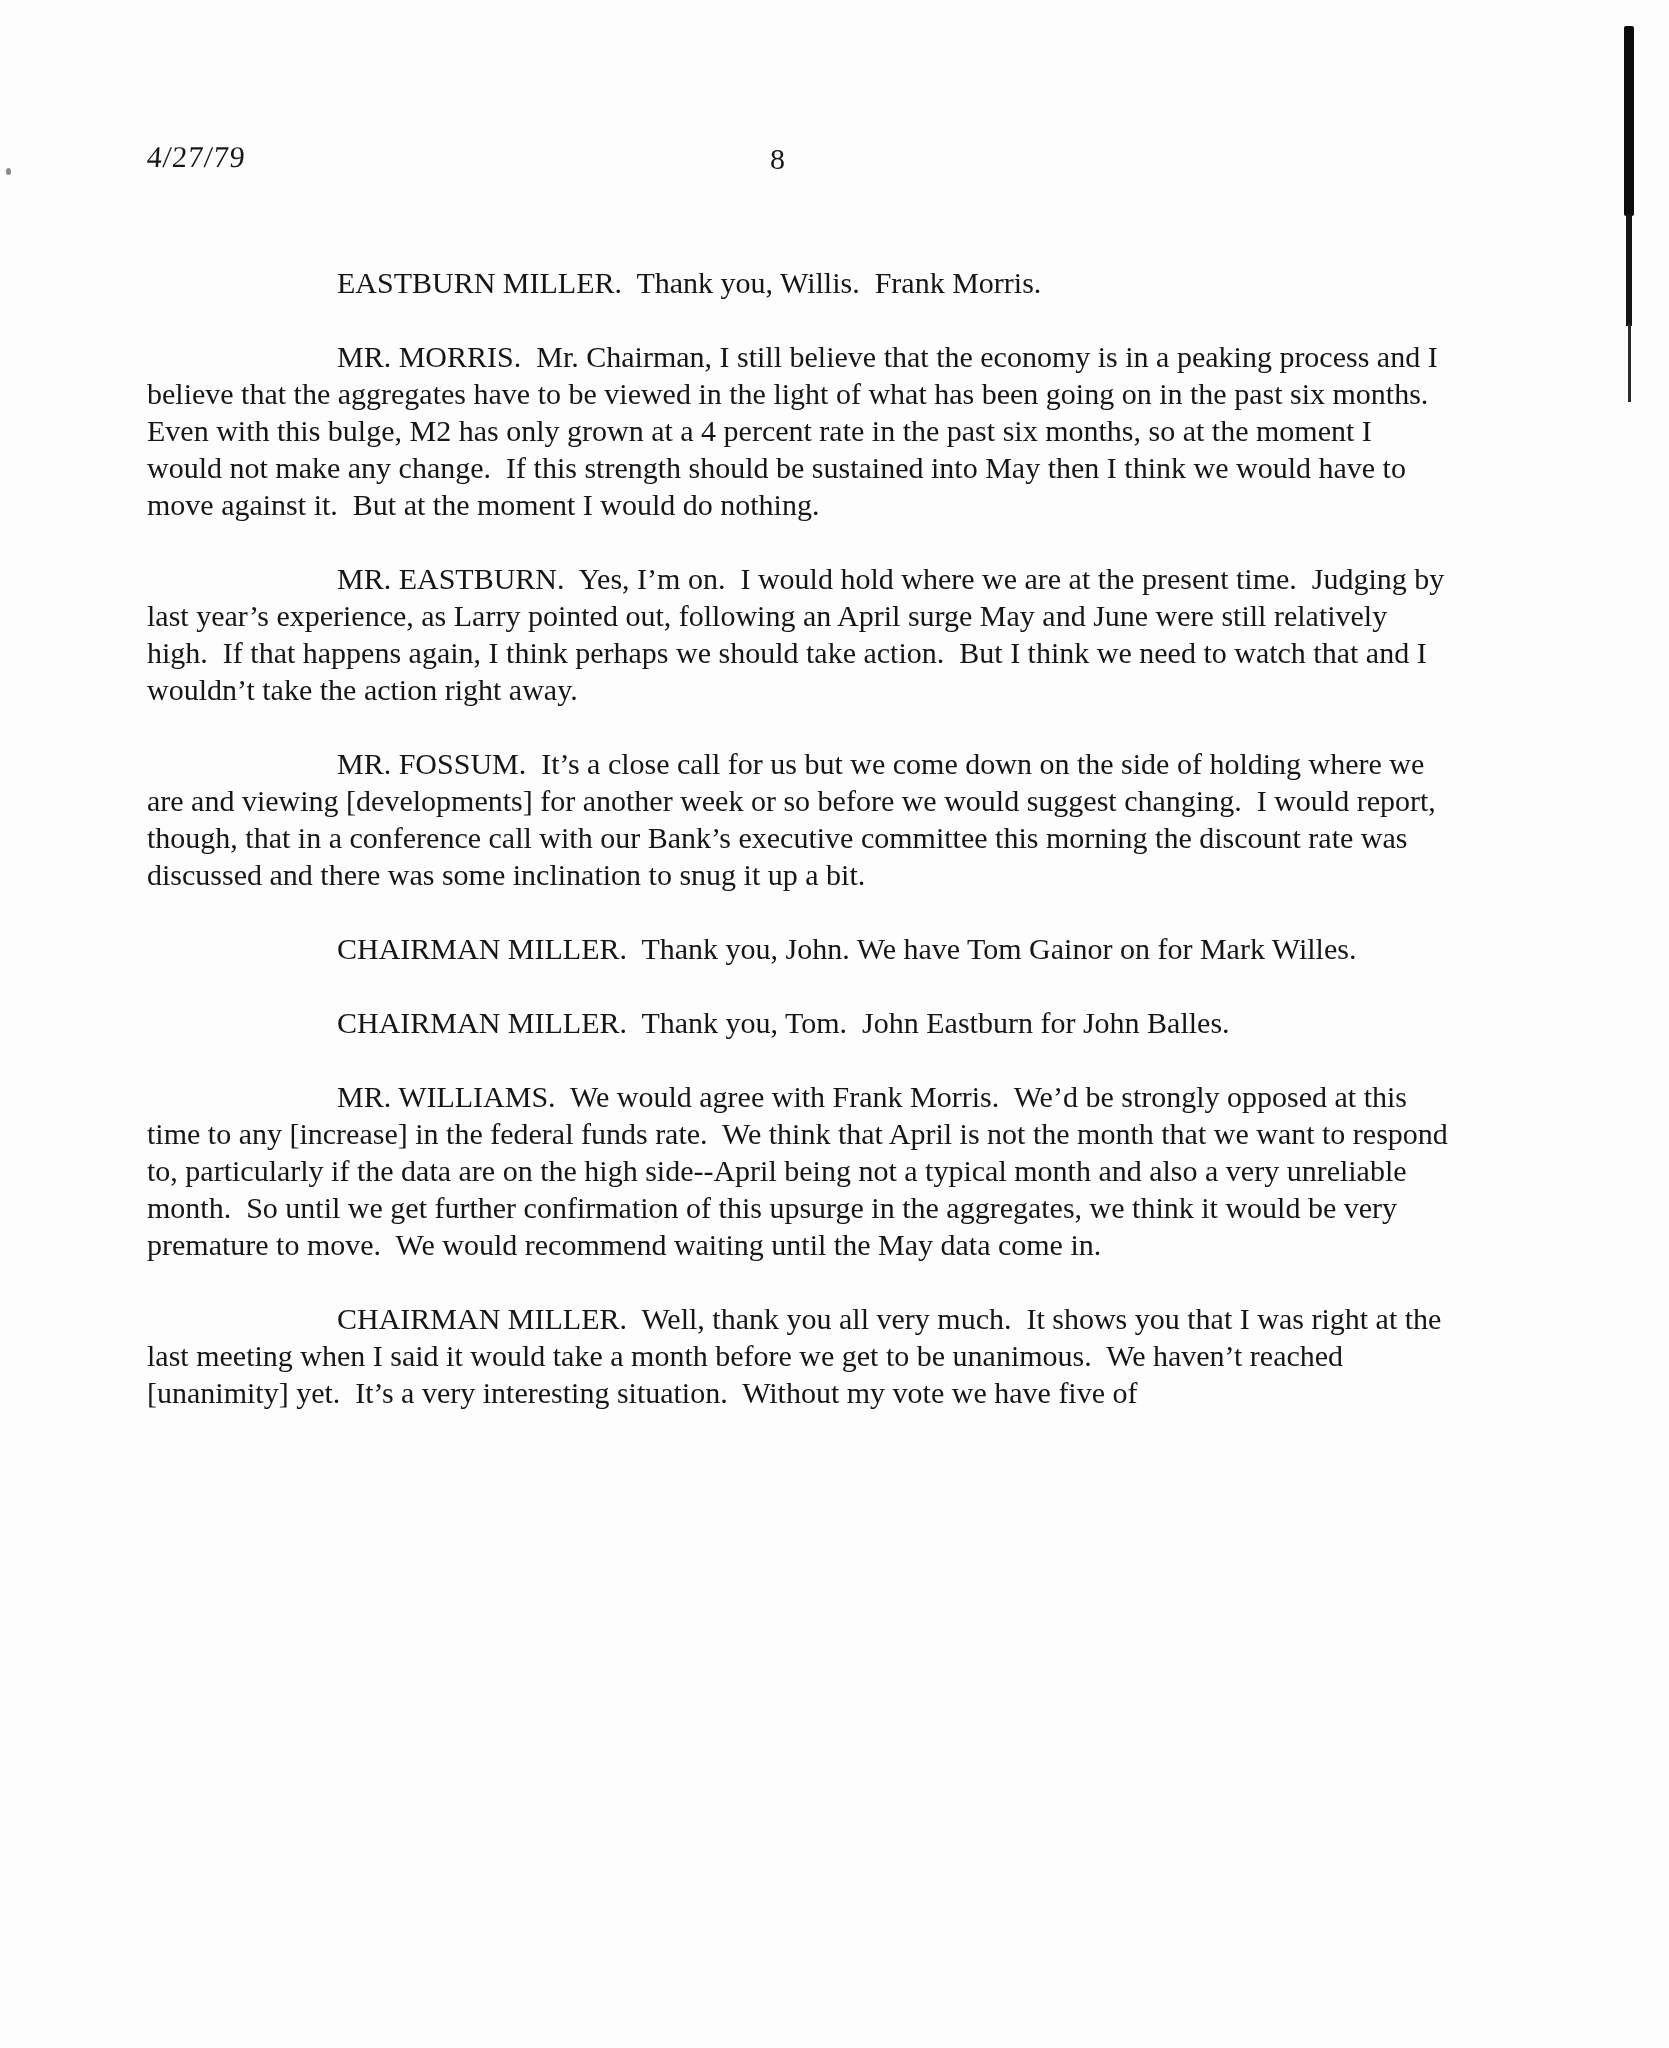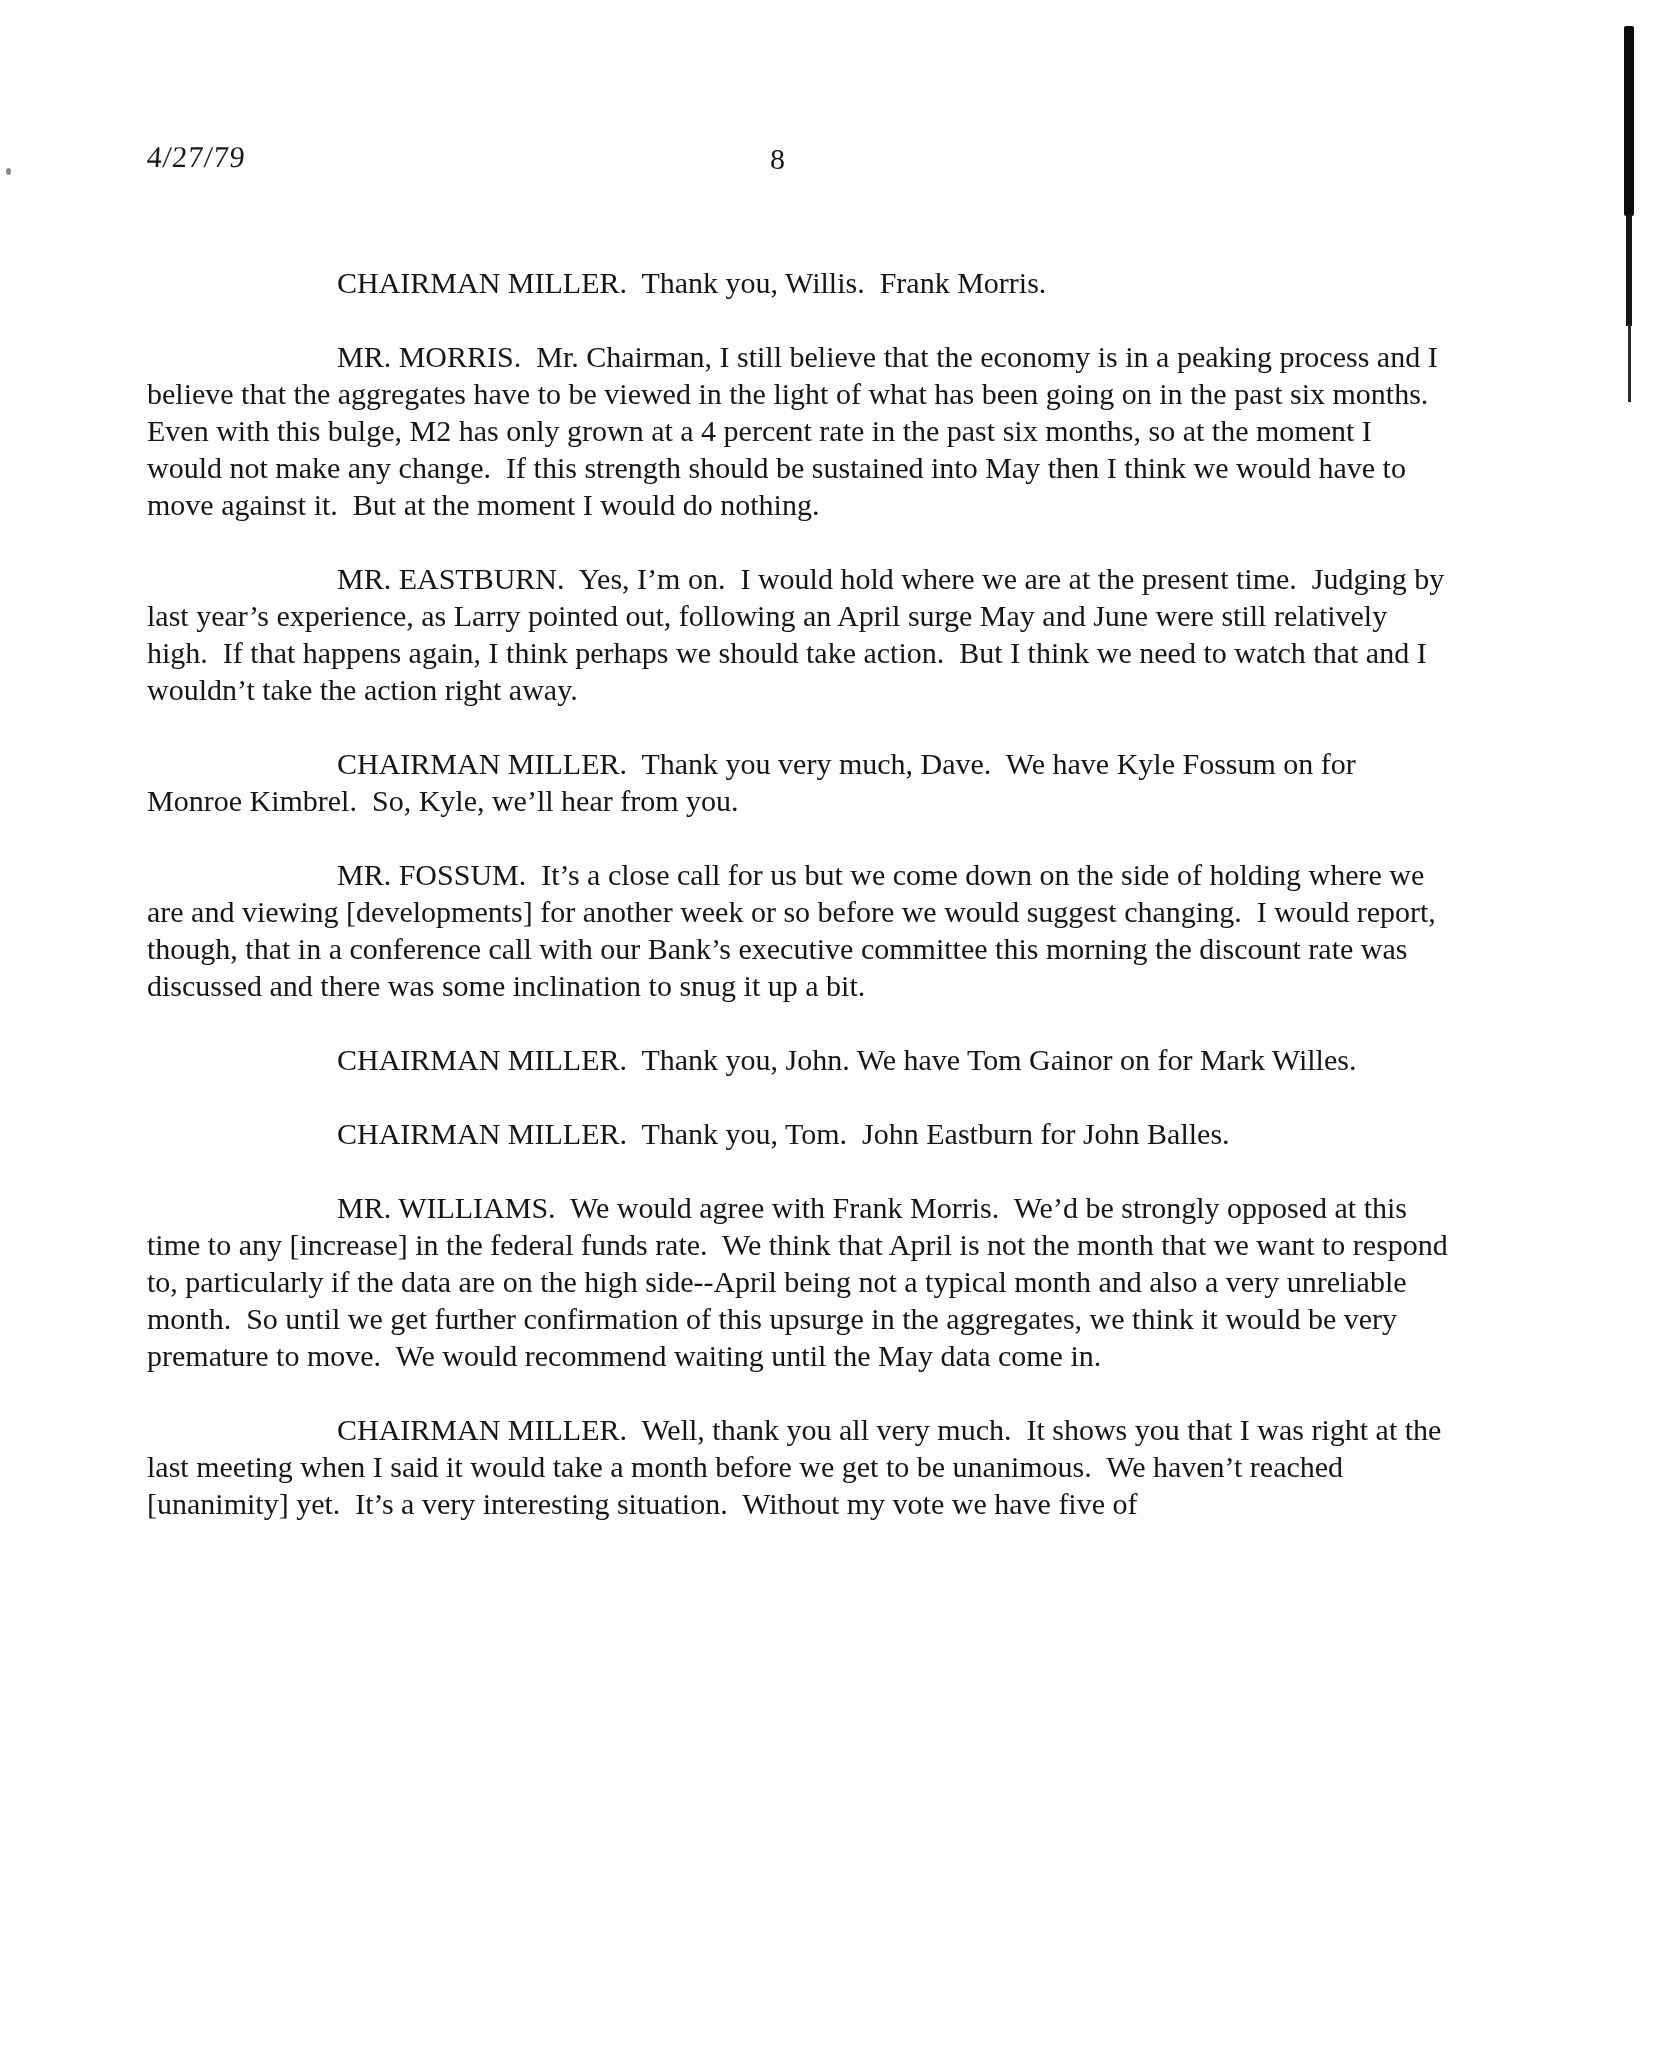--- a/index.html
+++ b/index.html
@@ -87,24 +87,23 @@
 </head>
 <body>
 
 <div class="sheet">
 
   <div class="date">4/27/79</div>
 
   <div class="page-num">8</div>
 
   <div class="body-text">
-    <p>CHAIRMAN MILLER.  Thank you, Willis.  Frank Morris.</p>
+    <p>EASTBURN MILLER.  Thank you, Willis.  Frank Morris.</p>
     <p>MR. MORRIS.  Mr. Chairman, I still believe that the economy is in a peaking process and I believe that the aggregates have to be viewed in the light of what has been going on in the past six months.  Even with this bulge, M2 has only grown at a 4 percent rate in the past six months, so at the moment I would not make any change.  If this strength should be sustained into May then I think we would have to move against it.  But at the moment I would do nothing.</p>
     <p>MR. EASTBURN.  Yes, I’m on.  I would hold where we are at the present time.  Judging by last year’s experience, as Larry pointed out, following an April surge May and June were still relatively high.  If that happens again, I think perhaps we should take action.  But I think we need to watch that and I wouldn’t take the action right away.</p>
-    <p>CHAIRMAN MILLER.  Thank you very much, Dave.  We have Kyle Fossum on for Monroe Kimbrel.  So, Kyle, we’ll hear from you.</p>
     <p>MR. FOSSUM.  It’s a close call for us but we come down on the side of holding where we are and viewing [developments] for another week or so before we would suggest changing.  I would report, though, that in a conference call with our Bank’s executive committee this morning the discount rate was discussed and there was some inclination to snug it up a bit.</p>
     <p>CHAIRMAN MILLER.  Thank you, John. We have Tom Gainor on for Mark Willes.</p>
     <p>CHAIRMAN MILLER.  Thank you, Tom.  John Eastburn for John Balles.</p>
     <p>MR. WILLIAMS.  We would agree with Frank Morris.  We’d be strongly opposed at this time to any [increase] in the federal funds rate.  We think that April is not the month that we want to respond to, particularly if the data are on the high side--April being not a typical month and also a very unreliable month.  So until we get further confirmation of this upsurge in the aggregates, we think it would be very premature to move.  We would recommend waiting until the May data come in.</p>
     <p>CHAIRMAN MILLER.  Well, thank you all very much.  It shows you that I was right at the last meeting when I said it would take a month before we get to be unanimous.  We haven’t reached [unanimity] yet.  It’s a very interesting situation.  Without my vote we have five of</p>
   </div>
 
   <div class="scan-bar-1"></div>
   <div class="scan-bar-2"></div>
   <div class="scan-bar-3"></div>

